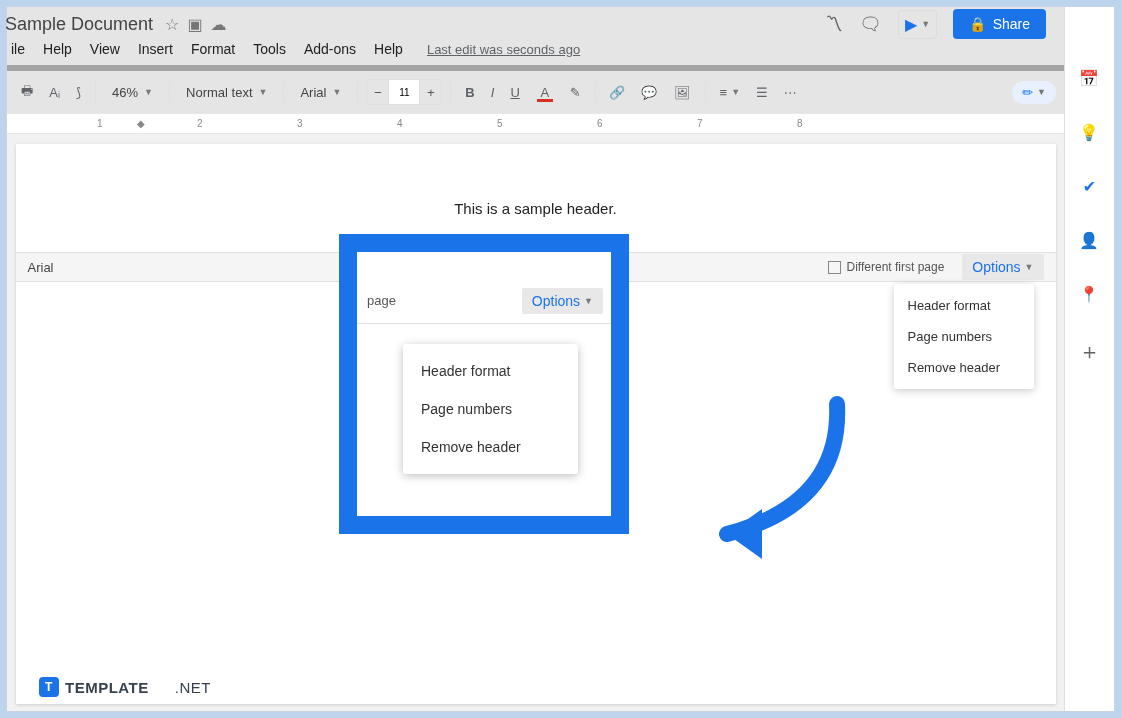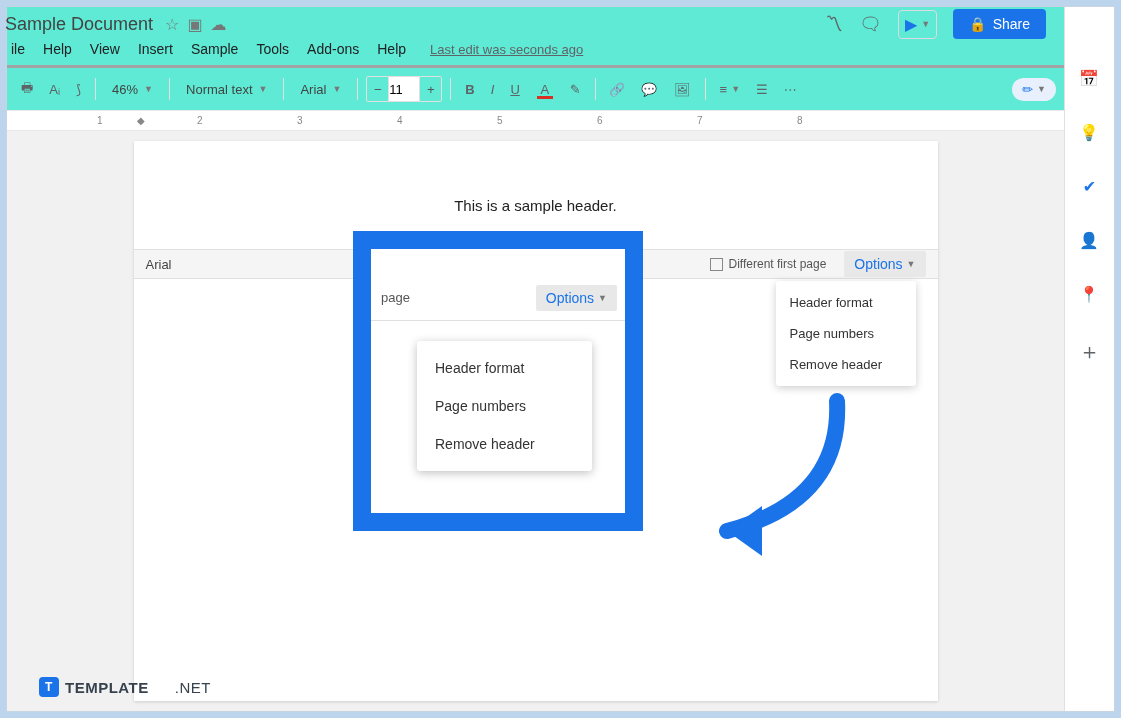--- a/index.html
+++ b/index.html
@@ -1,55 +1,55 @@
 <!DOCTYPE html>
 <html><head>
 <meta charset="utf-8">
 <style>
   * { box-sizing: border-box; margin: 0; padding: 0; }
   body { font-family: Arial, sans-serif; background: #bcd4ec; width: 1121px; height: 718px; overflow: hidden; position: relative; }
-  .frame { position: absolute; top: 6px; left: 6px; right: 6px; bottom: 6px; background: #5eead4; border: 1px solid #c9d4e2; display: flex; }
+  .frame { position: absolute; top: 6px; left: 6px; right: 6px; bottom: 6px; background: #e5e5e5; border: 1px solid #c9d4e2; display: flex; }
   .main-col { flex: 1; display: flex; flex-direction: column; min-width: 0; }
   .side-col { width: 50px; border-left: 1px solid #e0e0e0; background: #fff; display: flex; flex-direction: column; align-items: center; padding-top: 60px; gap: 32px; }
   .side-icon { width: 22px; height: 22px; border-radius: 4px; display:flex; align-items:center; justify-content:center; font-size:16px; cursor:pointer; }
   .titlebar { display: flex; align-items: center; padding: 4px 8px 0 0; height: 30px; }
   .title { font-size: 18px; color: #444; margin-left: -2px; }
   .title-icons { display: flex; gap: 8px; margin-left: 12px; color: #777; }
   .title-icons span { cursor: pointer; font-size: 16px; }
   .spacer { flex: 1; }
   .topright { display: flex; align-items: center; gap: 16px; padding-right: 10px; }
   .topright .ico { color: #5f6368; font-size: 18px; cursor: pointer; }
   .present-wrap { display:flex; align-items:center; border:1px solid #dadce0; border-radius:4px; padding:4px 6px; gap:4px; cursor:pointer; color:#1a73e8; }
   .share-btn { background:#1a73e8; color:#fff; border:none; border-radius:4px; padding:7px 16px; font-size:14px; font-weight:500; display:flex; align-items:center; gap:6px; cursor:pointer; }
-  .menubar { display:flex; align-items:center; gap:18px; padding:4px 6px 8px 4px; font-size:14px; color:#202124; border-bottom:3px solid #a3a3a3; }
+  .menubar { display:flex; align-items:center; gap:18px; padding:4px 6px 8px 4px; font-size:14px; color:#202124; border-bottom:6px solid #a3a3a3; }
   .menubar span { cursor:pointer; }
   .lastedit { color:#5f6368; text-decoration:underline; margin-left:6px; font-size:13px; }
   .toolbar { display:flex; align-items:center; gap:4px; padding:6px 8px; border-bottom:1px solid #e8e8e8; font-size:13px; color:#444; }
   .tbtn { padding:4px 6px; border-radius:3px; cursor:pointer; color:#5f6368; display:flex; align-items:center; gap:4px; }
   .tsep { width:1px; height:22px; background:#e0e0e0; margin:0 4px; }
   .tdrop { display:flex; align-items:center; gap:6px; padding:4px 8px; cursor:pointer; }
   .caret { font-size:9px; color:#777; }
   .fontbox { display:flex; align-items:center; border:1px solid #e0e0e0; border-radius:2px; }
   .fontbox button { width:22px; height:24px; border:none; background:none; cursor:pointer; color:#555; border-right:1px solid #e0e0e0; }
   .fontbox button:last-child{ border-right:none; border-left:1px solid #e0e0e0;}
-  .fontbox input { width:30px; height:24px; border:none; font-size:13px; }
+  .fontbox input { width:30px; height:24px; border:none; text-align:center; font-size:10px; }
   .pencil-chip{ margin-left:auto; background:#e8f0fe; border-radius:16px; padding:4px 10px; display:flex; align-items:center; gap:4px; color:#1a73e8; cursor:pointer;}
   .ruler { height:20px; background:#fff; border-bottom:1px solid #e8e8e8; position:relative; font-size:10px; color:#888; }
   .ruler .tick{position:absolute; top:4px;}
   .canvas { flex:1; background:#f1f1f1; overflow:auto; position:relative; }
-  .page { width:804px; min-height:560px; background:#fff; margin:10px auto 40px; box-shadow:0 1px 3px rgba(0,0,0,.15); position:relative; }
+  .page { width:1040px; min-height:560px; background:#fff; margin:10px auto 40px; box-shadow:0 1px 3px rgba(0,0,0,.15); position:relative; }
   .page-content { padding:56px 80px 20px; font-size:15px; color:#222; }
   .header-bar { position:absolute; top:108px; left:0; right:0; height:30px; background:#f5f5f5; border-top:1px solid #e0e0e0; border-bottom:1px solid #e0e0e0; display:flex; align-items:center; padding:0 12px; font-size:13px; color:#444; }
   .header-bar .spacer{flex:1;}
   .chk { width:13px; height:13px; border:1px solid #888; display:inline-block; margin-right:6px; vertical-align:middle;}
   .first-page-lbl{ color:#555; font-size:12px; margin-right:18px;}
   .opts-btn { background:#e8e8e8; border:none; color:#1a73e8; font-size:14px; padding:5px 10px; cursor:pointer; display:flex; align-items:center; gap:4px; border-radius:2px;justify-content:flex-end;}
   .opts-menu { position:absolute; top:140px; right:22px; width:140px; background:#fff; box-shadow:0 2px 8px rgba(0,0,0,.2); border-radius:3px; padding:6px 0; font-size:13px;}
   .opts-menu div{ padding:8px 14px; cursor:pointer; color:#333; }
-  .callout { position:absolute; top:100px; left:346px; width:290px; height:300px; border:18px solid #1a73e8; background:#fff; z-index:5; }
+  .callout { position:absolute; top:100px; left:332px; width:290px; height:300px; border:18px solid #1a73e8; background:#fff; z-index:5; }
   .callout-inner { position:relative; width:100%; height:100%; }
   .callout-top { display:flex; align-items:center; justify-content:flex-end; padding:18px 8px 6px; gap:8px; border-bottom:1px solid #e0e0e0; height:58px; background:#fff; margin-top:14px;}
   .callout .page-txt{ font-size:13px; color:#555; margin-right:auto; padding-left:2px;}
   .callout-menu { position:absolute; top:78px; left:46px; width:175px; background:#fff; box-shadow:0 2px 10px rgba(0,0,0,.25); border-radius:3px; padding:8px 0; }
   .callout-menu div{ padding:11px 18px; font-size:14px; color:#333; cursor:pointer;}
   .arrow { position:absolute; top:260px; left:660px; z-index:6; }
   .watermark { position:absolute; bottom:14px; left:32px; display:flex; align-items:center; gap:6px; font-weight:700; color:#38424f; font-size:15px; letter-spacing:.5px;}
   .watermark .t-badge{ width:20px; height:20px; background:#1a73e8; color:#fff; border-radius:4px; display:flex; align-items:center; justify-content:center; font-size:12px; font-weight:700;}
   .watermark .net{ font-weight:400;margin-left:20px;}
   .plus{font-size:22px;color:#5f6368;cursor:pointer;}
@@ -81,21 +81,21 @@
             <span>Share</span>
         </button>
       </div>
     </div>
 
     <div class="menubar">
       <span>ile</span>
       <span>Help</span>
       <span>View</span>
       <span>Insert</span>
-      <span>Sample</span>
+      <span>Format</span>
       <span>Tools</span>
       <span>Add-ons</span>
       <span>Help</span>
       <span class="lastedit">Last edit was seconds ago</span>
     </div>
 
     <div class="toolbar">
       <span class="tbtn">🖶</span>
       <span class="tbtn">Aᵢ</span>
       <span class="tbtn">⟆</span>

